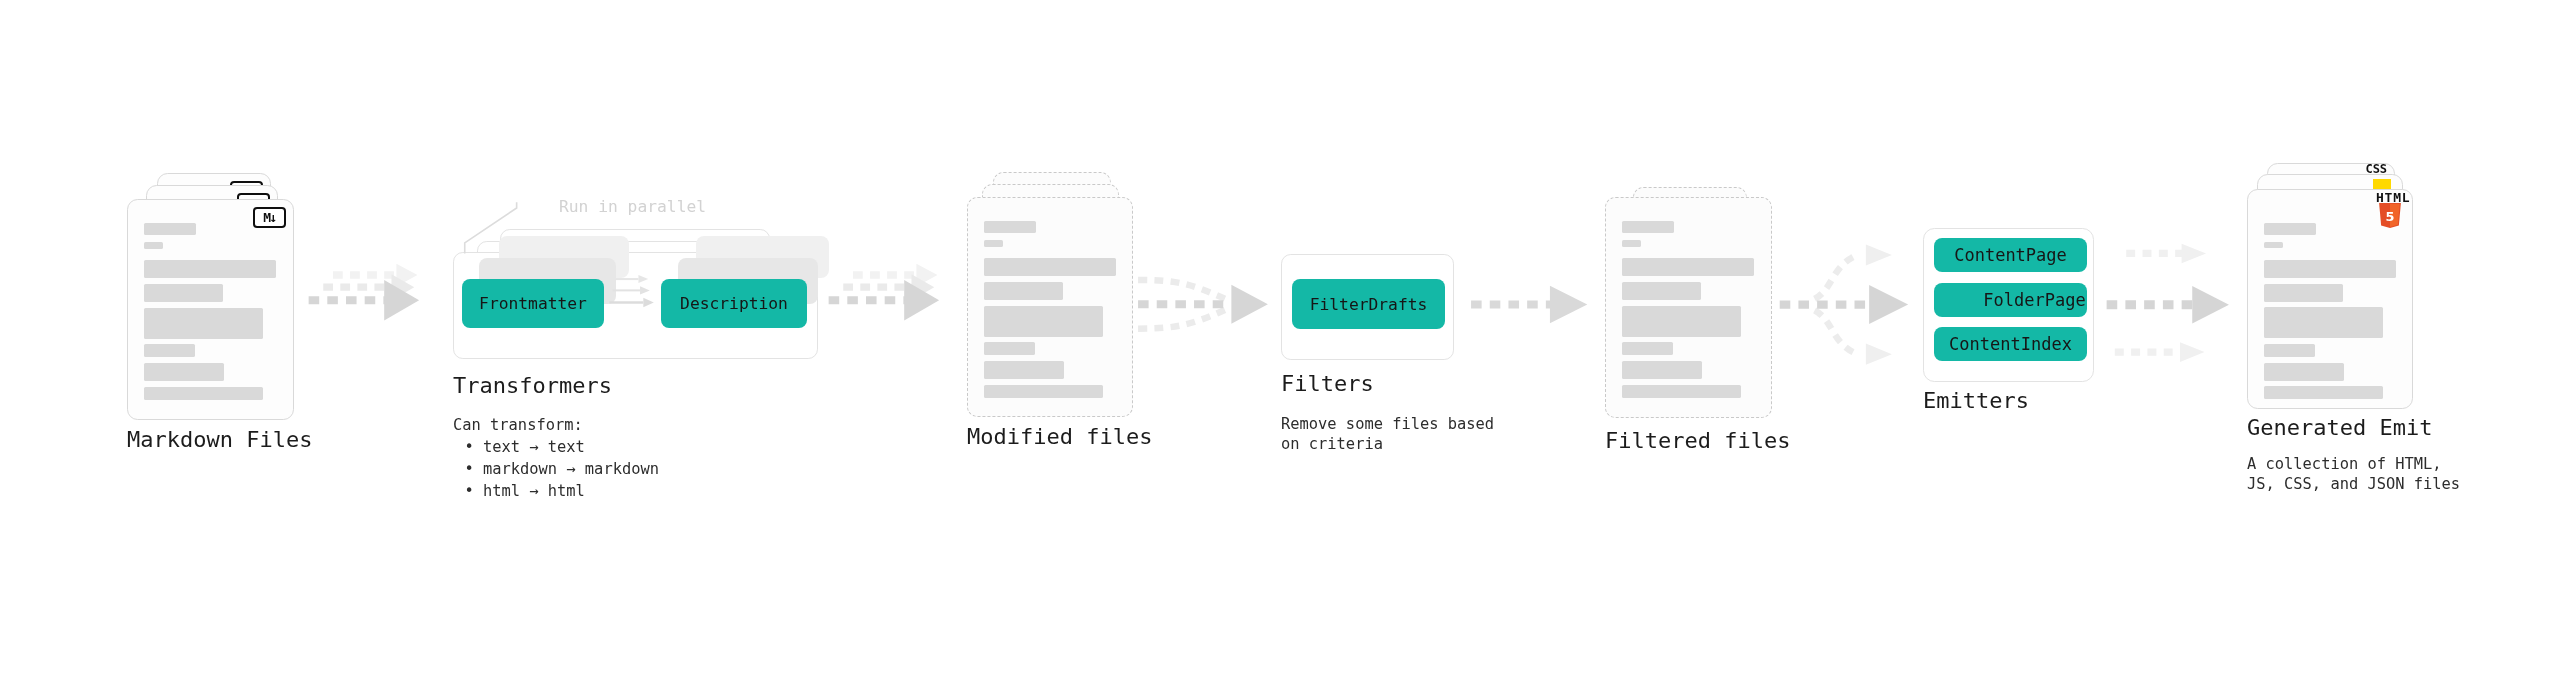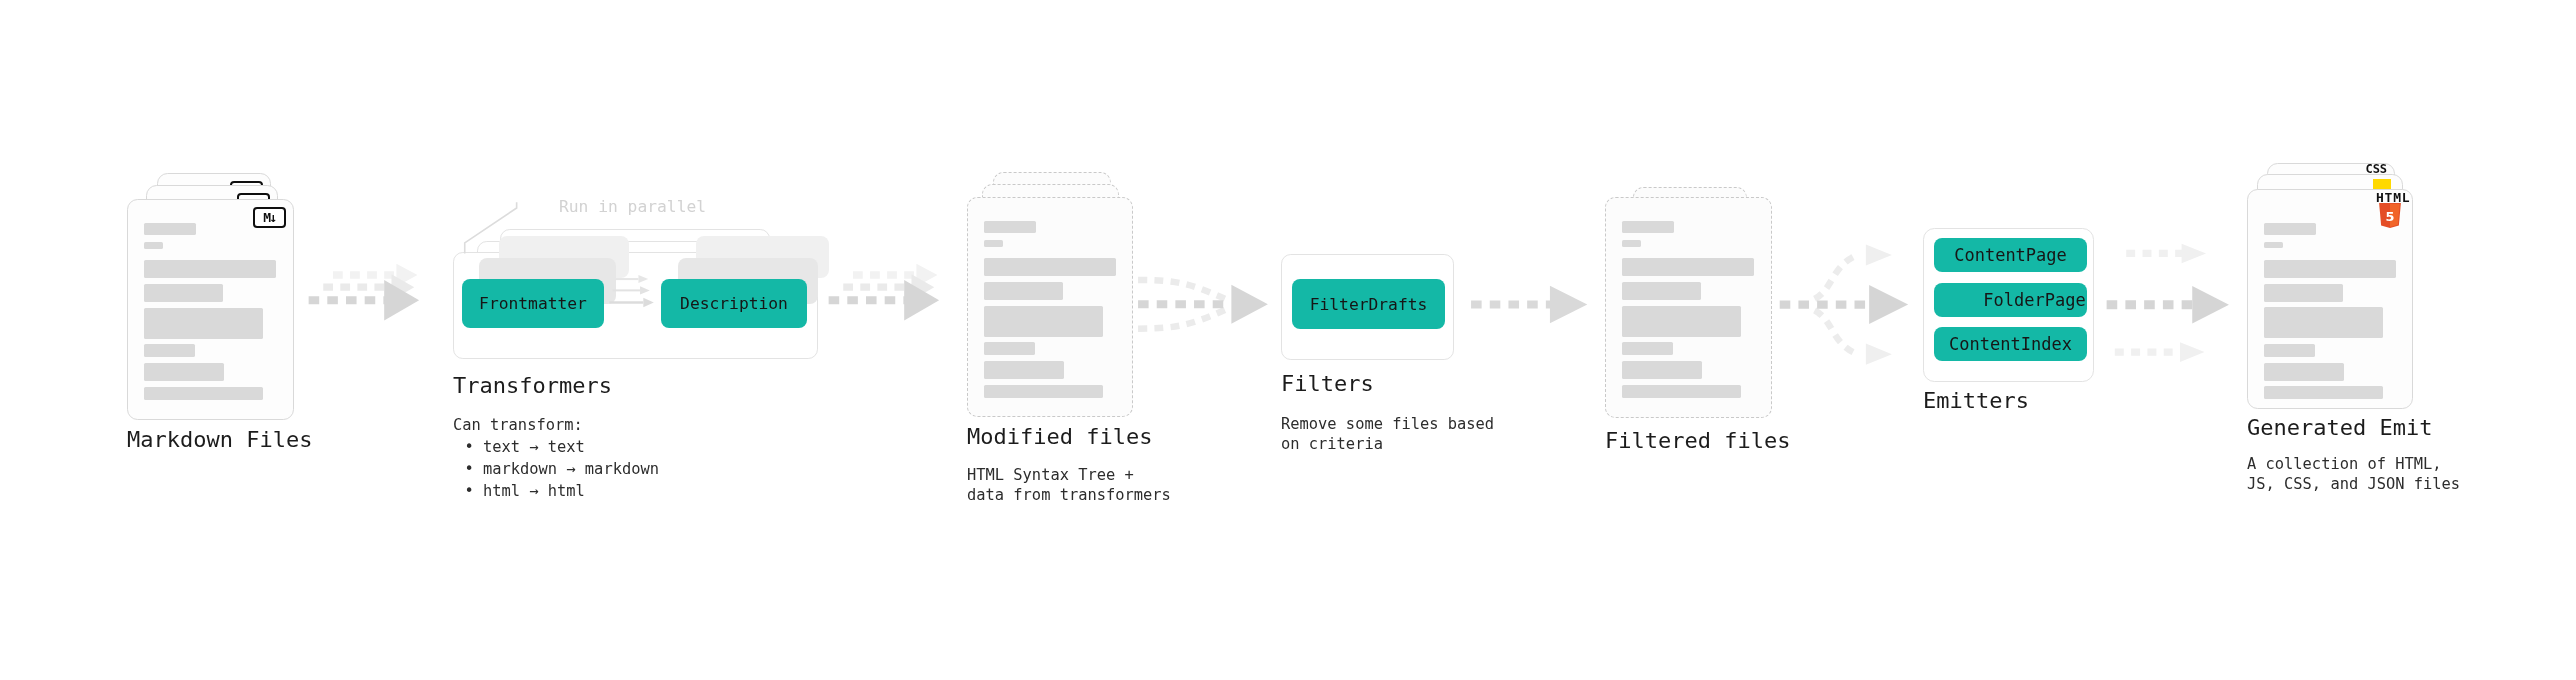--- a/index.html
+++ b/index.html
@@ -135,24 +135,20 @@
       <div class="sk-bar" style="width:18.7px;height:6.5px;margin-bottom:11.4px;"></div>
       <div class="sk-bar" style="width:132px;height:18px;margin-bottom:5.7px;"></div>
       <div class="sk-bar" style="width:79px;height:18px;margin-bottom:5.7px;"></div>
       <div class="sk-bar" style="width:119px;height:31px;margin-bottom:5.7px;"></div>
       <div class="sk-bar" style="width:51px;height:13px;margin-bottom:5.7px;"></div>
       <div class="sk-bar" style="width:80px;height:18px;margin-bottom:5.7px;"></div>
       <div class="sk-bar" style="width:119px;height:13px;"></div>
     </div>
   </div>
   <div class="stage-title" style="left:967px;top:424px;">Modified files</div>
-  <div class="stage-desc" style="left:967px;top:466px;line-height:19.5px;">
-    <div>HTML Syntax Tree +</div>
-    <div>data from transformers</div>
-  </div>
 
   <svg class="arrow" style="left:1134px;top:258px;" width="142" height="91" viewBox="0 0 175 112">
     <path d="M 5 27 C 55 27, 70 32, 112 50" fill="none" stroke="#ebebeb" stroke-width="8" stroke-dasharray="11 9"></path>
     <path d="M 5 87 C 55 87, 70 82, 112 64" fill="none" stroke="#ebebeb" stroke-width="8" stroke-dasharray="11 9"></path>
     <line x1="5" y1="57" x2="120" y2="57" stroke="#d6d6d6" stroke-width="10" stroke-dasharray="13 10"></line>
     <polygon points="120,33 120,81 165,57" fill="#d6d6d6"></polygon>
   </svg>
 
   <div class="proc-box" style="left:1281px;top:254px;width:173px;height:106px;"></div>
   <div class="pill" style="left:1292px;top:279px;width:153px;height:50px;">

